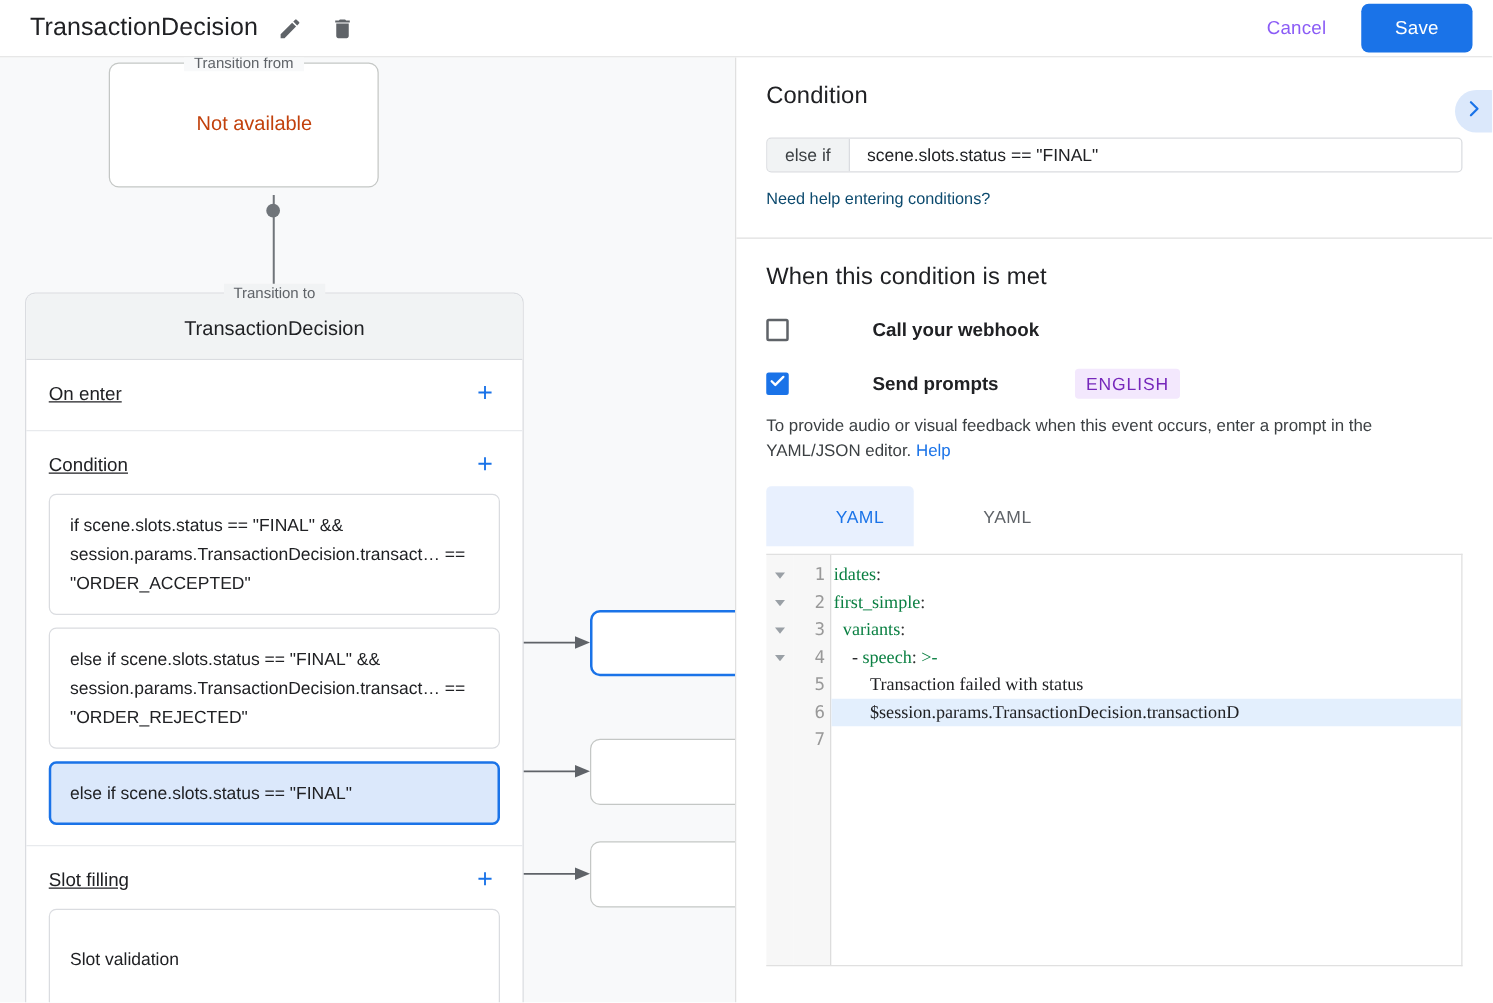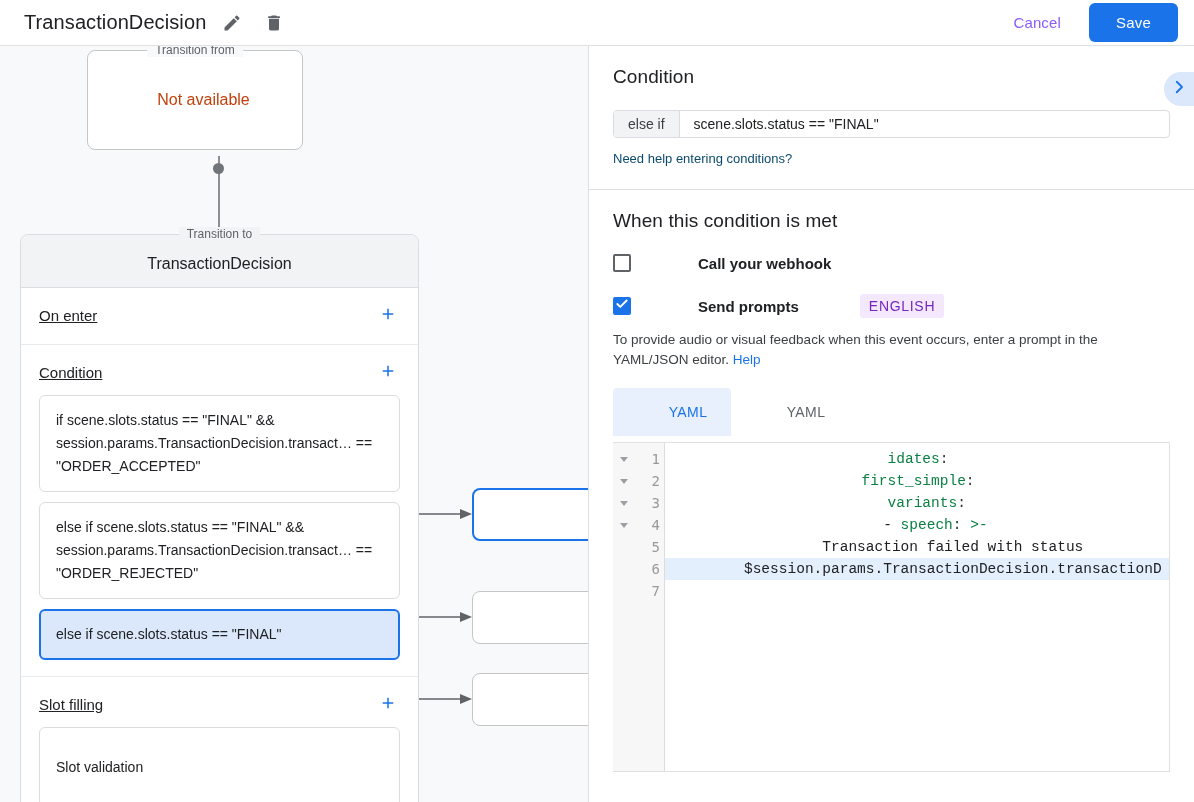--- a/index.html
+++ b/index.html
@@ -327,26 +327,25 @@
     text-align: right;
     padding-right: 4px;
     font-family: "DejaVu Sans Mono", monospace;
     font-size: 14px;
     color: #999;
   }
   .gutter-num div { height: 22px; line-height: 22px; }
   .code-area {
     flex: 1;
     padding-top: 5px;
-    font-family: Liberation Mono, monospace;
+    font-family: Liberation Serif, serif;
     font-size: 14.5px;
     white-space: pre;
     overflow: hidden;
     position: relative;
-    text-align: center;
   }
   .code-line { height: 22px; line-height: 22px; padding-left: 2px; }
   .code-line.hl { background: #e3effd; }
   .k { color: #0b8043; }
   .p { color: #333333; }
   .t { color: #202124; }
 </style>
 </head>
 <body>
 

